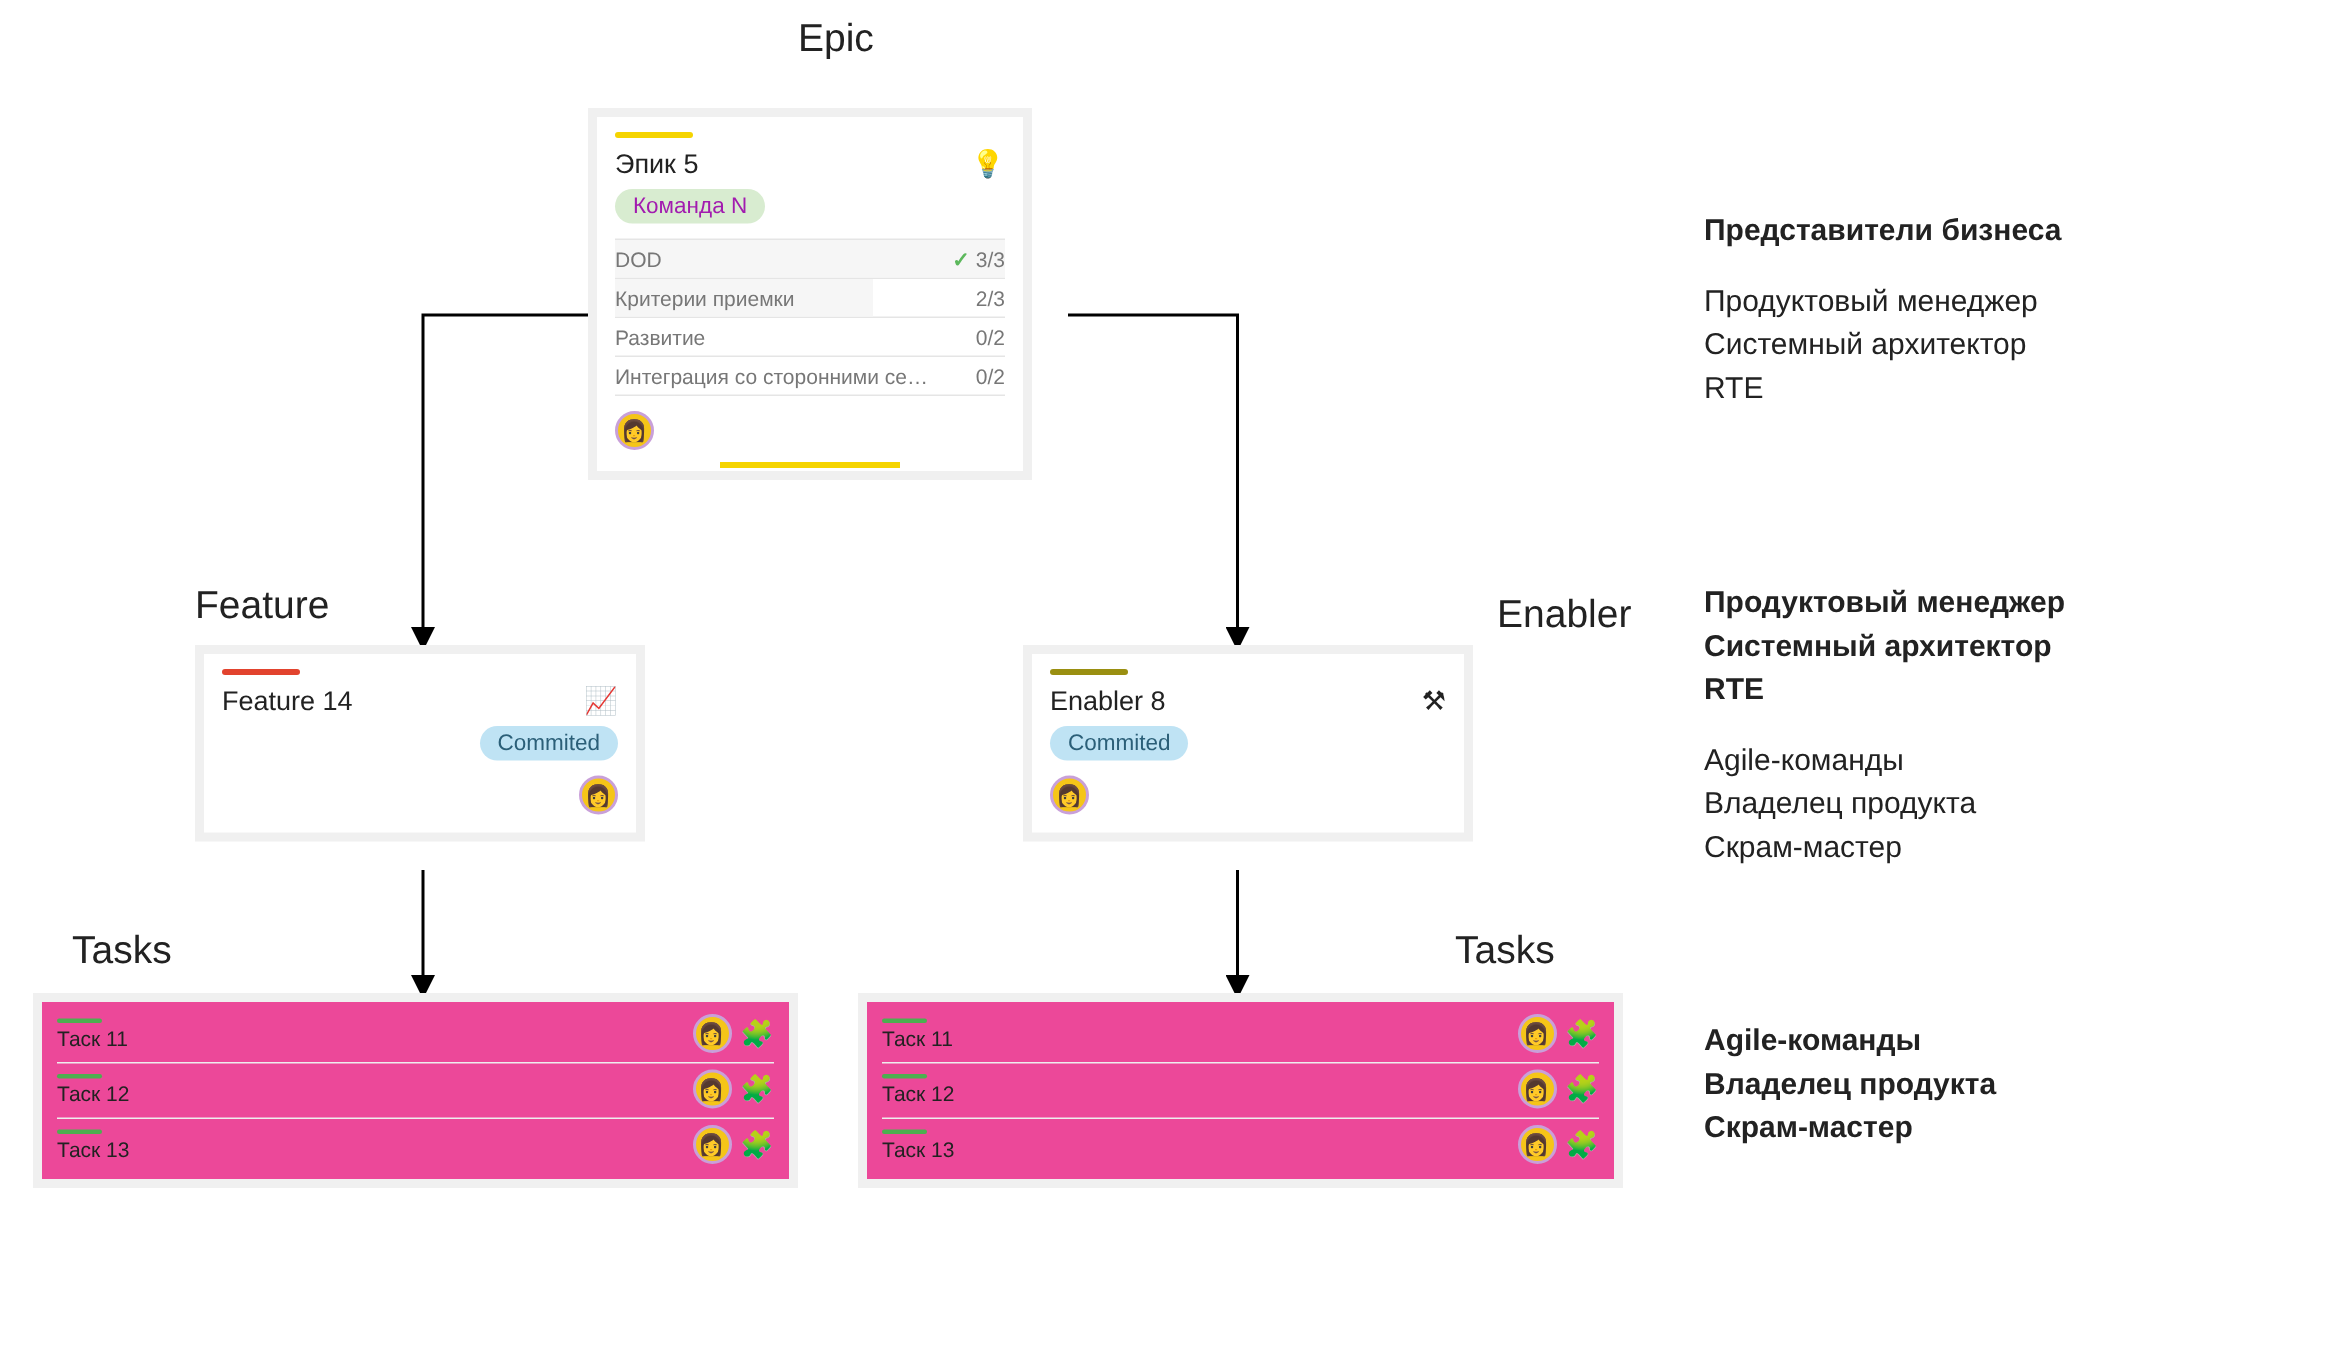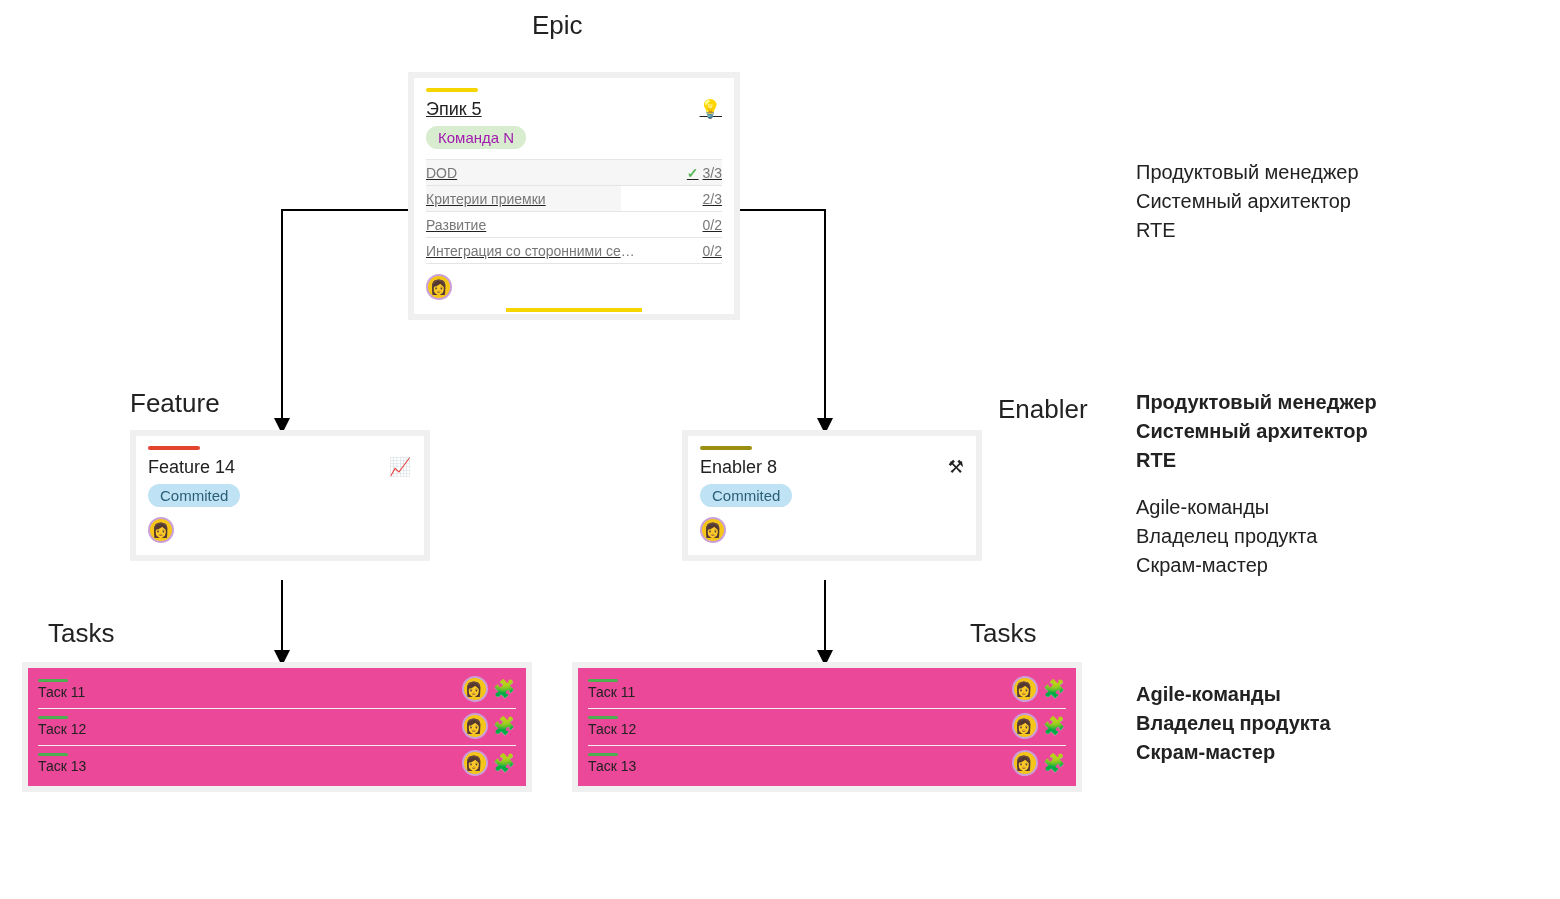--- a/index.html
+++ b/index.html
@@ -99,21 +99,21 @@
 
     <path d="M 825 580 L 825 658" stroke="#000" stroke-width="2" fill="none" marker-end="url(#arr)"></path>
   </svg>
 
   <div class="heading" style="left:532px; top:10px;">Epic</div>
   <div class="heading" style="left:130px; top:388px;">Feature</div>
   <div class="heading" style="left:998px; top:394px;">Enabler</div>
   <div class="heading" style="left:48px;  top:618px;">Tasks</div>
   <div class="heading" style="left:970px; top:618px;">Tasks</div>
 
-  <div class="card" style="left:408px; top:72px; width:332px;text-decoration:underline;">
+  <div class="card" style="left:392px; top:72px; width:296px;">
     <div class="accent-bar yellow"></div>
     <div class="card-title-row">
       <div class="card-title">Эпик 5</div>
       <span class="ico">💡</span>
     </div>
     <span class="tag tag-green">Команда N</span>
     <div class="progress-list">
       <div class="progress-row">
         <div class="fill" style="width:100%"></div>
         <span class="progress-label">DOD</span>
@@ -139,21 +139,21 @@
         <span class="progress-label" style="max-width:220px;">Интеграция со сторонними серви…</span>
         <span class="progress-val">
             <span>0/2</span>
           </span>
       </div>
     </div>
     <div class="footer"><span class="avatar"></span></div>
     <div class="epic-bottom-accent"></div>
   </div>
 
-  <div class="card" style="left:130px; top:430px; width:300px;">
+  <div class="card" style="left:130px; top:430px; width:300px;text-align:right;">
     <div class="accent-bar red"></div>
     <div class="card-title-row">
       <div class="card-title">Feature 14</div>
       <span class="ico">📈</span>
     </div>
     <span class="tag tag-blue">Commited</span>
     <div class="footer"><span class="avatar"></span></div>
   </div>
 
   <div class="card" style="left:682px; top:430px; width:300px;">
@@ -208,20 +208,21 @@
     <div class="task-row">
       <div class="task-left"><div class="accent-bar green"></div><span>Таск 13</span></div>
       <div class="task-right">
           <span class="avatar"></span>
           <span>🧩</span>
         </div>
     </div>
   </div>
 
   <div class="rcol" style="top:140px;">
+    <p class="bold">Представители бизнеса</p>
     <div style="height:18px;"></div>
     <p>Продуктовый менеджер</p>
     <p>Системный архитектор</p>
     <p>RTE</p>
   </div>
 
   <div class="rcol" style="top:388px;">
     <p class="bold">Продуктовый менеджер</p>
     <p class="bold">Системный архитектор</p>
     <p class="bold">RTE</p>

